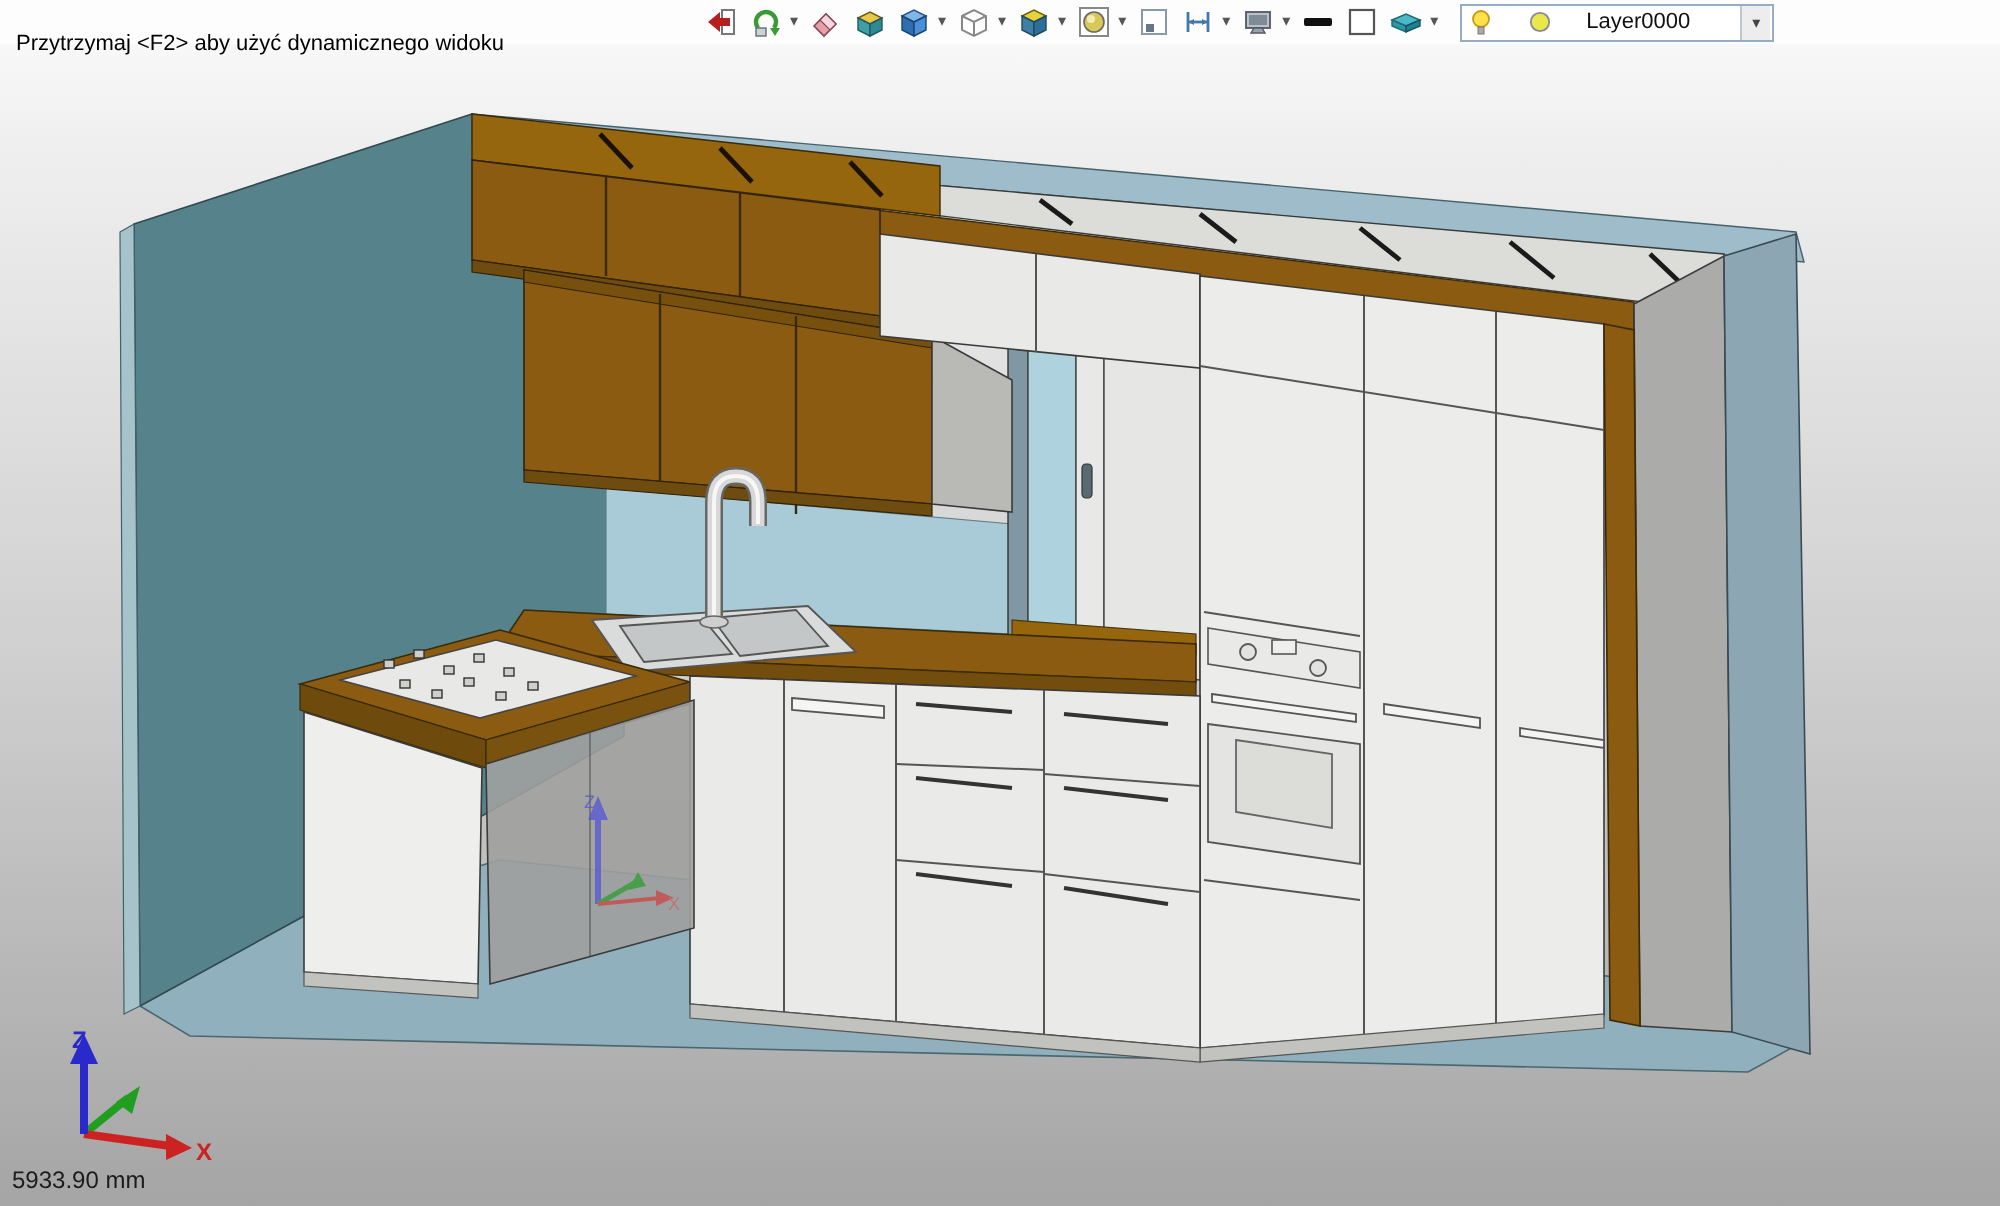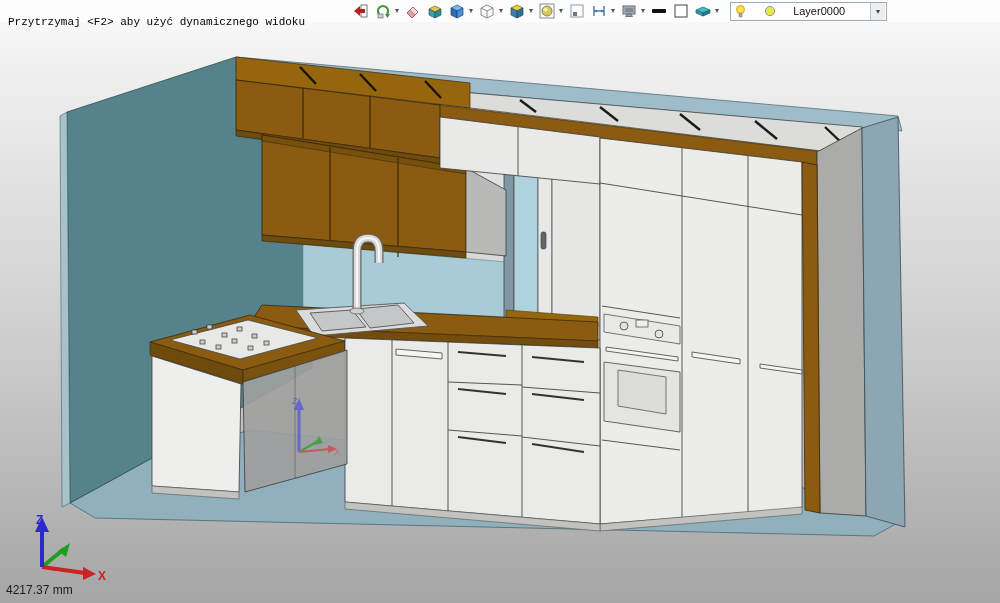--- a/index.html
+++ b/index.html
@@ -9,21 +9,21 @@
   .toolbar{position:absolute;left:0;top:0;width:1000px;height:22px;background:#FDFDFD;
     display:flex;align-items:center;}
   .tools{position:absolute;left:352px;top:2px;display:flex;align-items:center;gap:4px;height:18px;}
   .tbtn{width:18px;height:18px;display:flex;align-items:center;justify-content:center;cursor:default;}
   .caret{font-size:8px;color:#555;line-height:8px;margin-left:-1px;margin-right:1px;}
   .combo{display:flex;align-items:center;height:17px;border:1px solid #94ADC4;background:#fff;
     margin-left:6px;padding:0 1px 0 3px;gap:17px;}
   .combo .val{font-size:11px;color:#111;padding-right:6px;}
   .combo-btn{width:14px;height:17px;background:#EDEDED;border-left:1px solid #B9C6D2;
     display:flex;align-items:center;justify-content:center;font-size:8px;color:#444;margin-left:2px;}
-  .hint{position:absolute;left:8px;top:16px;font-size:11px;line-height:13px;color:#000;font-family:Liberation Mono, monospace;}
+  .hint{position:absolute;left:8px;top:16px;font-size:11px;line-height:13px;color:#000;}
   .status{position:absolute;left:6px;top:583px;font-size:12px;color:#1c1c1c;}
   svg text{font-family:"Liberation Sans", sans-serif;}
 </style>
 </head>
 <body>
 
 <div class="stage">
 
 <svg width="1000" height="603" viewBox="0 0 1000 603">
 
@@ -323,15 +323,15 @@
     </div>
   </div>
 </div>
 
 
 <div class="hint">
   <div>Przytrzymaj &lt;F2&gt; aby użyć dynamicznego widoku</div>
 </div>
 
 
-<div class="status">4217.37 mm</div>
+<div class="status">5933.90 mm</div>
 
 </div>
 
 </body></html>

